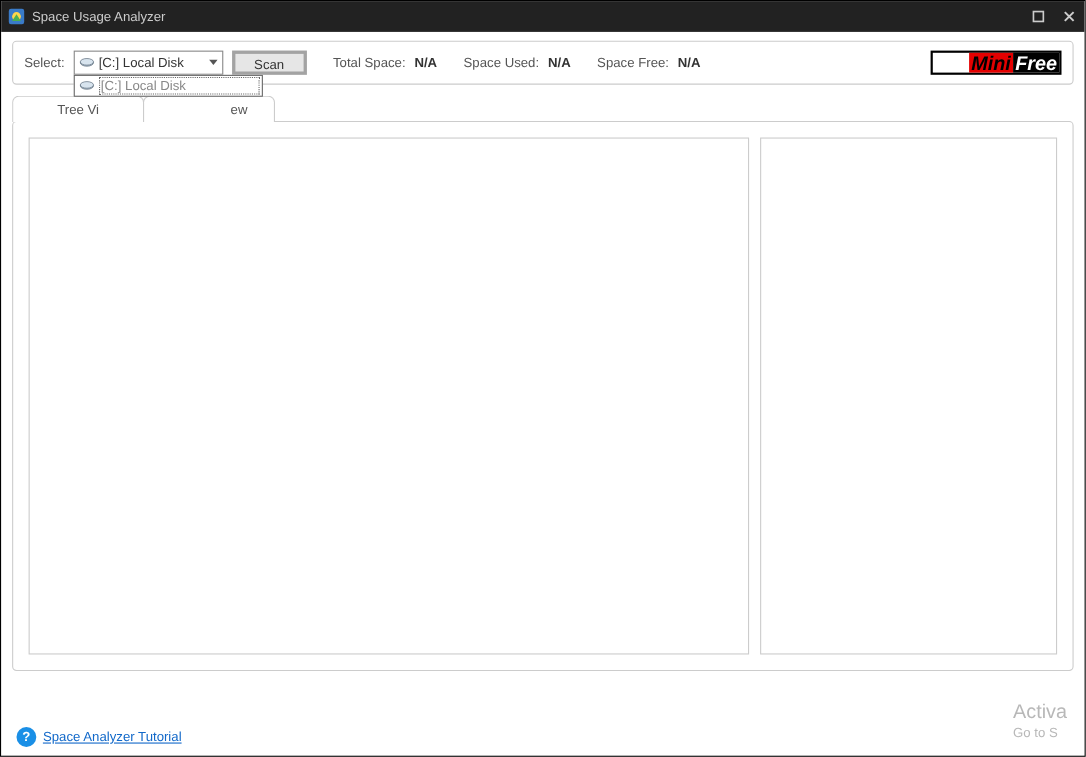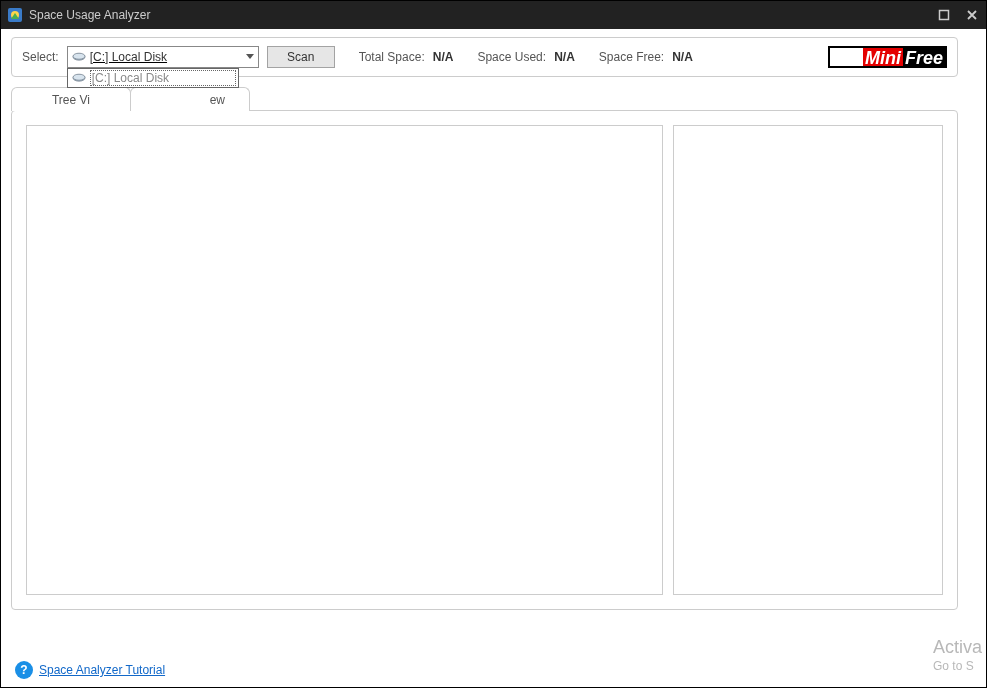--- a/index.html
+++ b/index.html
@@ -29,38 +29,37 @@
   }
   .titlebar-title { flex: 0 0 auto; text-align: center; }
   .titlebar-spacer { flex: 1 1 auto; }
   .titlebar-btn {
     width: 28px; height: 28px;
     display: flex; align-items: center; justify-content: center;
     color: #ccc;
     cursor: pointer;
   }
   .content {
-    padding: 8px 28px 4px 10px;
+    padding: 8px 10px 4px 10px;
   }
   .toolbar-box {
     border: 1px solid #ccc;
     border-radius: 4px;
     padding: 8px 10px;
     display: flex;
     align-items: center;
     gap: 8px;
     background: #fff;
   }
   .select-label {
     color: #555;
   }
   .select-wrap {
     position: relative;
-    width: 192px;
-    text-decoration: underline;
+    width: 136px;
   }
   .select-box {
     height: 22px;
     border: 1px solid #888;
     display: flex;
     align-items: center;
     padding: 0 4px;
     cursor: pointer;
     background: #fff;
     gap: 4px;
@@ -90,40 +89,40 @@
   .dropdown-item.selected .item-label {
     color: #888;
     border: 1px dotted #666;
     padding: 0 1px;
     margin: 0 -2px;
   }
   .folder-svg { width: 14px; height: 12px; flex: 0 0 auto; }
   .scan-btn {
     height: 22px;
     width: 68px;
-    border: 1px solid #a3a3a3;
+    border: 3px solid #a3a3a3;
     background: #e6e6e6;
     text-align: center;
     line-height: 20px;
     cursor: pointer;
     color: #333;
   }
   .stat-label { margin-left: 16px; color: #555; }
   .stat-value { font-weight: bold; color: #333; }
   .brand {
     margin-left: auto;
     display: flex;
     height: 22px;
     font-family: Arial, sans-serif;
     font-weight: bold;
     font-style: italic;
     font-size: 18px;
     border: 2px solid #000;
   }
-  .brand-mini { background: #e40000; color: #ffffff; padding: 0 2px; margin-left: 33px; }
+  .brand-mini { background: #e40000; color: #000000; padding: 0 2px; margin-left: 33px; }
   .brand-tool { background: #000; color: #fff; padding: 0 2px; }
   .tabs {
     margin-top: 10px;
     position: relative;
   }
   .tab-row {
     display: flex;
     gap: -1px;
   }
   .tab {
@@ -180,21 +179,21 @@
     font-weight: bold;
     font-size: 12px;
   }
   .footer-link {
     color: #1168c9;
     text-decoration: underline;
     cursor: pointer;
   }
   .watermark {
     position: absolute;
-    right: 4px;
+    right: 16px;
     bottom: 14px;
     color: #b8b8b8;
     font-size: 18px;
     text-align: left;
     line-height: 1.2;
     pointer-events: none;
   }
   .watermark .sub { font-size: 12px; }
 </style>
 </head>

